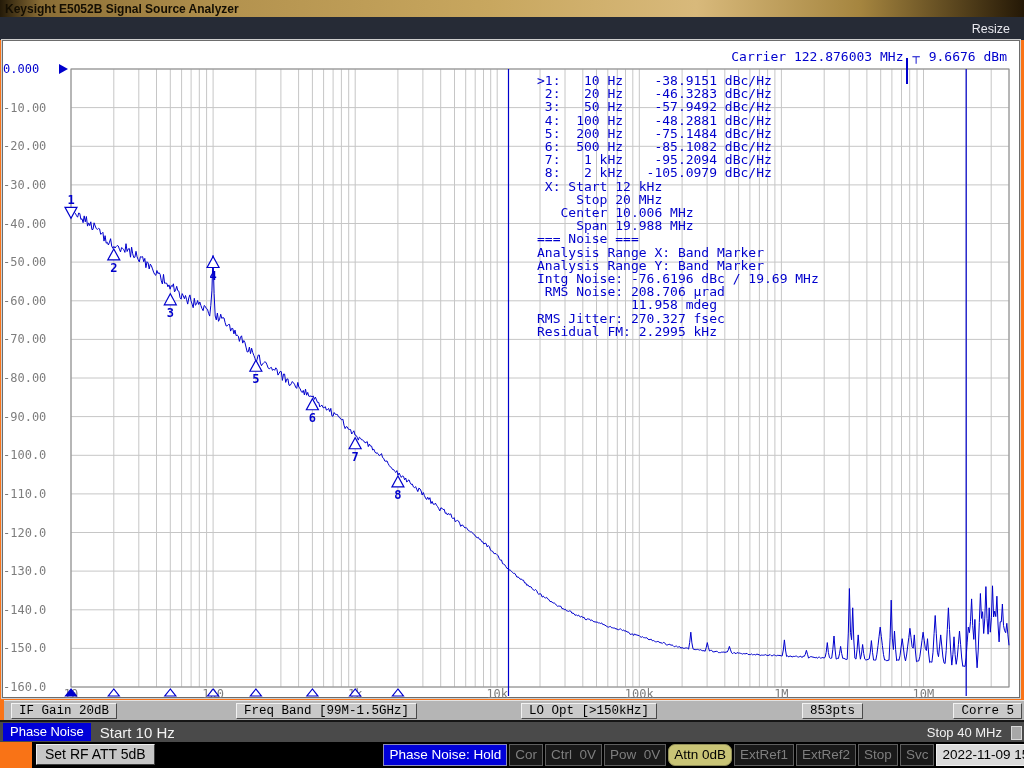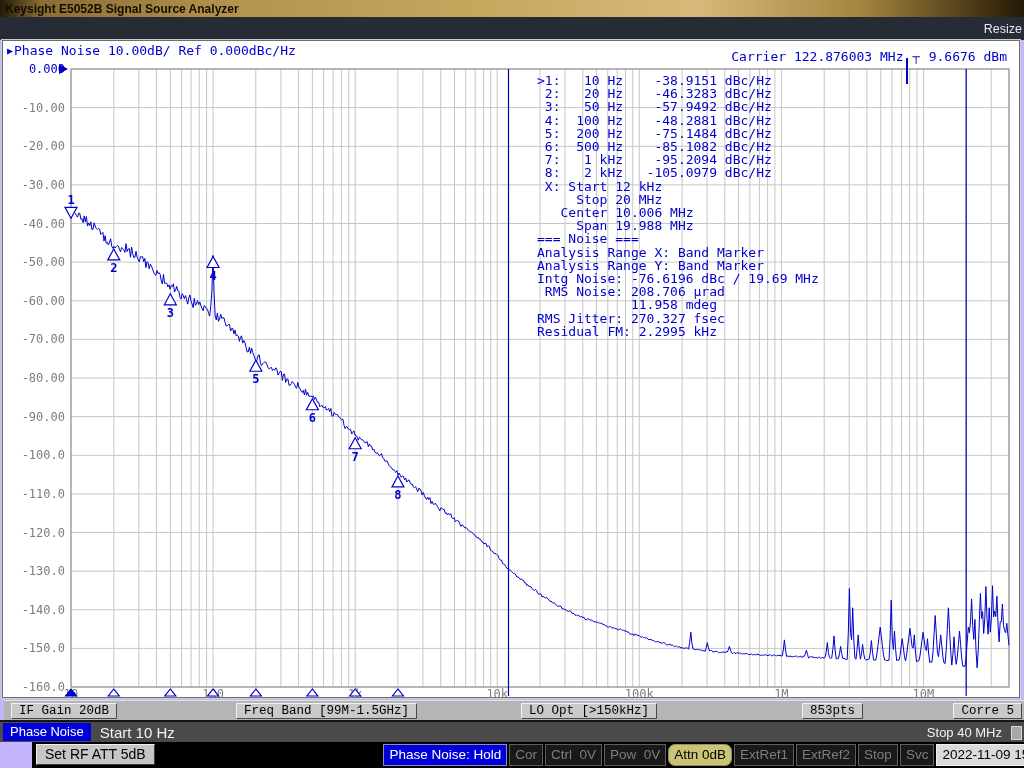--- a/index.html
+++ b/index.html
@@ -1,40 +1,40 @@
 <!DOCTYPE html>
 <html><head>
 <meta charset="utf-8">
 <style>
   html,body{margin:0;padding:0;background:#000;}
-  .screen{position:relative;width:1024px;height:768px;background:#c4b5fd;overflow:hidden;
+  .screen{position:relative;width:1024px;height:768px;background:#f97316;overflow:hidden;
           font-family:"Liberation Sans",sans-serif;-webkit-font-smoothing:none;}
   
   .title-bar{position:absolute;left:0;top:0;width:1024px;height:17px;
     background:linear-gradient(90deg,#241a08 0%,#8a6d35 4%,#b3924e 22%,#c8a75f 48%,#d8b97b 68%,#a5853f 84%,#241806 100%);
     display:flex;align-items:center;}
   .title-bar span{font-size:12px;font-weight:bold;color:#140e02;padding-left:5px;letter-spacing:0px;}
   
   .menu-bar{position:absolute;left:0;top:17px;width:1024px;height:23px;background:#262b36;
     display:flex;align-items:center;justify-content:flex-end;}
-  .resize{color:#e8e8ee;font-size:12.5px;padding-right:2px;cursor:default;}
+  .resize{color:#e8e8ee;font-size:12.5px;padding-right:14px;cursor:default;}
   
   .graph-window{position:absolute;left:2px;top:40px;width:1018px;height:658px;background:#fff;
     border:1px solid #6d6d6d;box-shadow:0 0 0 1px #cfcfcf;box-sizing:border-box;}
   #plot-svg{position:absolute;left:0;top:0;z-index:2;}
   .trace-label{position:absolute;left:4px;top:2px;z-index:3;color:#0000cc;
     font-family:"DejaVu Sans Mono",monospace;font-size:13px;white-space:pre;}
   .trace-label .tri{font-size:10px;vertical-align:1px;margin-right:1px;}
   .carrier{position:absolute;right:12px;top:8px;z-index:3;color:#0000cc;
     font-family:"DejaVu Sans Mono",monospace;font-size:13px;display:flex;gap:9px;align-items:baseline;}
   .carrier .tee{font-size:12px;}
   .caret{position:absolute;left:903px;top:17px;width:2px;height:26px;background:#0000cc;z-index:4;}
   .info{position:absolute;left:526px;top:25px;z-index:3;margin:8px;color:#0000cc;
     font-family:"DejaVu Sans Mono",monospace;font-size:13px;line-height:13.2px;}
-  .ylab{position:absolute;left:0;width:62px;text-align:right;z-index:3;color:#7d7d7d;
+  .ylab{position:absolute;left:0;width:62px;z-index:3;color:#7d7d7d;
     font-family:"DejaVu Sans Mono",monospace;font-size:12px;}
   .ylab.ref{color:#0000cc;}
   .xlab{position:absolute;width:60px;text-align:center;z-index:1;color:#7d7d7d;
     font-family:"DejaVu Sans Mono",monospace;font-size:12px;top:646px;}
   .ref-tri{position:absolute;left:56px;top:23px;width:0;height:0;z-index:3;
     border-left:9px solid #0000cc;border-top:5px solid transparent;border-bottom:5px solid transparent;}
   
   .btn-bar{position:absolute;left:4px;top:700px;width:1024px;height:34px;background:#b5b5b5;border-top:1px solid #e2e2e2;box-sizing:border-box;font-family:Liberation Mono, monospace;}
   .skbtn{position:absolute;top:2px;height:16px;line-height:14px;font-size:12.5px;color:#000;
     background:#c9c9c9;border:1px solid;border-color:#f2f2f2 #4a4a4a #4a4a4a #f2f2f2;
@@ -113,21 +113,20 @@
           <text x="352.1537342078369" y="419.7463075" text-anchor="middle" fill="#0000cc" font-family="DejaVu Sans Mono, monospace" font-size="12px" font-weight="bold">7</text>
         </g>
         <polygon points="352.1537342078369,648 346.6537342078369,655 357.6537342078369,655" fill="#fff" stroke="#0000cc" stroke-width="1.2"></polygon>
         <g>
           <polygon points="394.92313289608154,434.94063874999995 388.92313289608154,445.94063874999995 400.92313289608154,445.94063874999995" fill="#fff" stroke="#0000cc" stroke-width="1.2"></polygon>
           <text x="394.92313289608154" y="457.94063874999995" text-anchor="middle" fill="#0000cc" font-family="DejaVu Sans Mono, monospace" font-size="12px" font-weight="bold">8</text>
         </g>
         <polygon points="394.92313289608154,648 389.42313289608154,655 400.42313289608154,655" fill="#fff" stroke="#0000cc" stroke-width="1.2"></polygon>
       </svg>
 
-    <div class="trace-label"><span class="tri">▶</span><span>Phase Noise 10.00dB/ Ref 0.000dBc/Hz</span></div>
 
     <div class="carrier">
       <span>Carrier 122.876003 MHz</span>
       <span class="tee">┬</span>
       <span>9.6676 dBm</span>
     </div>
 
     <div class="caret"></div>
 
     <pre id="info" class="info">&gt;1:   10 Hz    -38.9151 dBc/Hz

